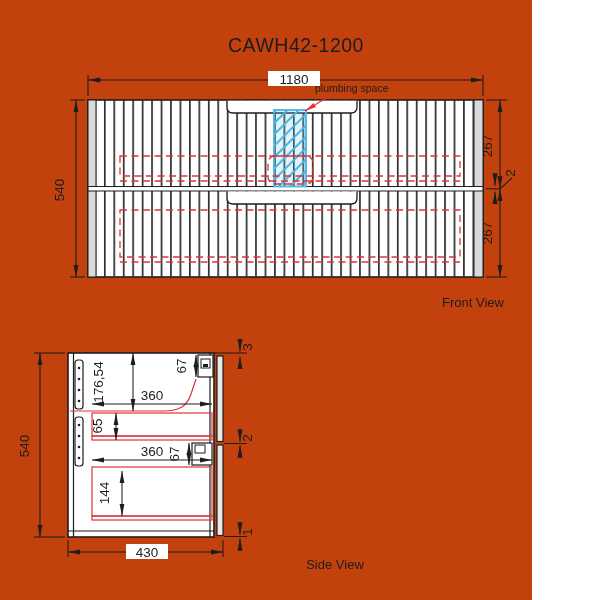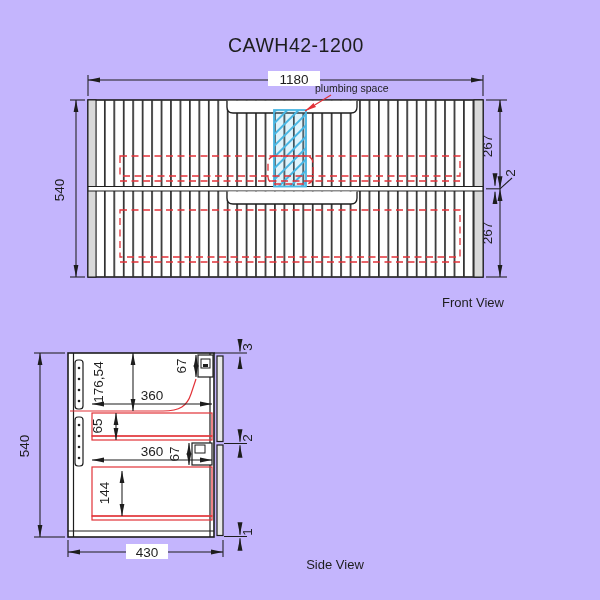--- a/index.html
+++ b/index.html
@@ -1,16 +1,16 @@
 <!DOCTYPE html>
 <html style="--line: #1d1d1d; --red: #e23238; --blue: #49b6e3;"><head>
 <meta charset="utf-8">
 <style>
   html,body{margin:0;padding:0;background:#ffffff;}
-  .canvas{position:relative;width:600px;height:600px;background:#c4b5fd;overflow:hidden;
+  .canvas{position:relative;width:532px;height:600px;background:#c2410c;overflow:hidden;
           font-family:"Liberation Sans", sans-serif;}
   svg{display:block;}
   .ln   {stroke:var(--line,#1d1d1d);fill:none;}
   .w16  {stroke-width:1.6;}
   .w12  {stroke-width:1.2;}
   .dim  {stroke:var(--line,#1d1d1d);stroke-width:1.05;fill:none;}
   .fillw{fill:#ffffff;}
   .band {fill:#d9d9d9;stroke:var(--line,#1d1d1d);stroke-width:1;}
   .strip{fill:#e9e9e9;stroke:var(--line,#1d1d1d);stroke-width:1.2;}
   .reddash{stroke:var(--red,#e23238);stroke-width:1.3;fill:none;stroke-dasharray:7 4.5;}

